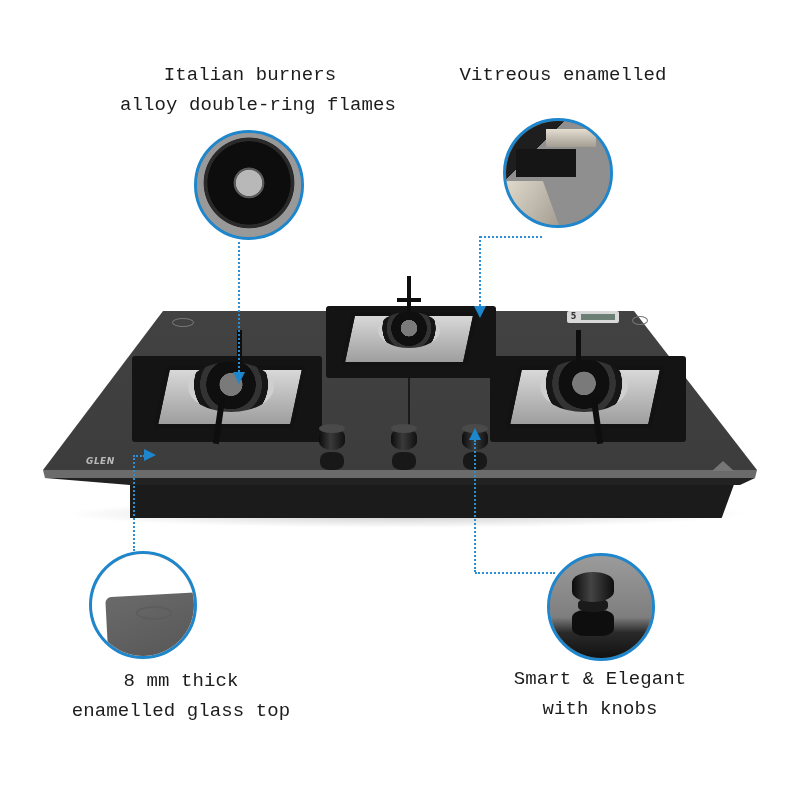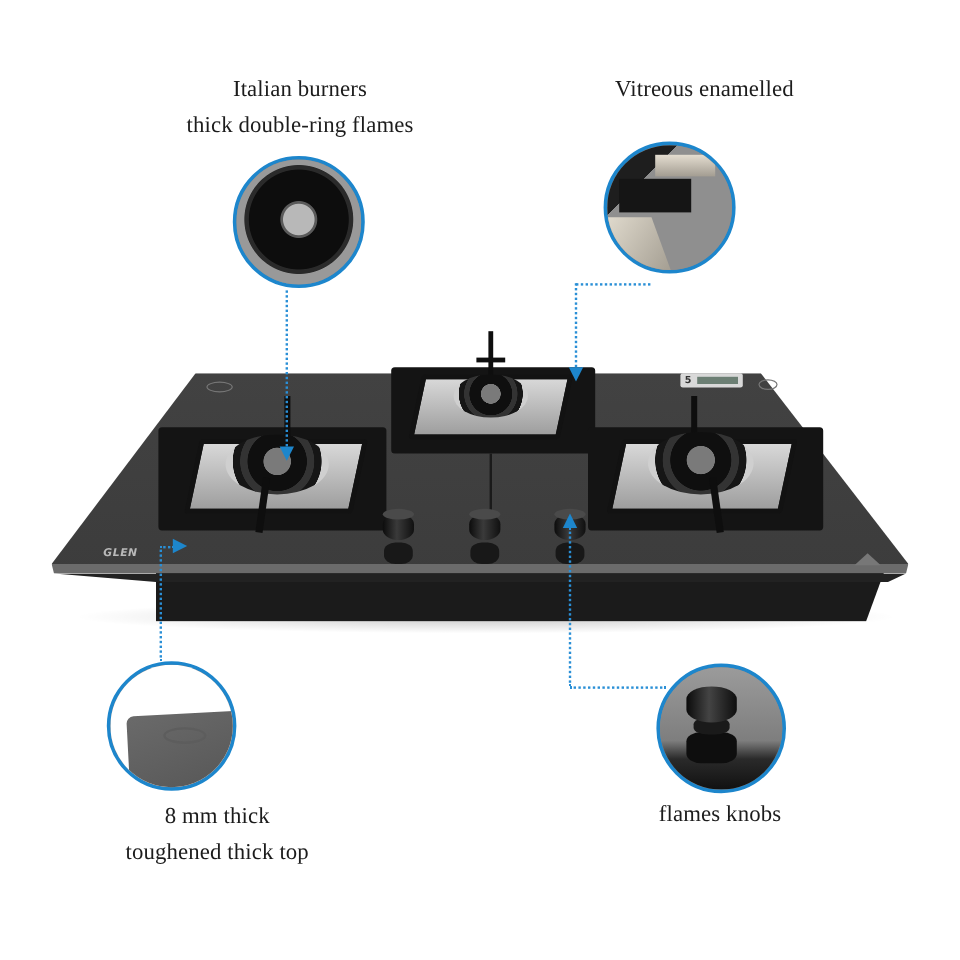--- a/index.html
+++ b/index.html
@@ -1,21 +1,21 @@
 <!DOCTYPE html>
 <html><head>
 <meta charset="utf-8">
 <style>
   * { box-sizing: border-box; margin: 0; padding: 0; }
   html, body { width: 800px; height: 800px; background: #ffffff; overflow: hidden; }
   body { position: relative; font-family: "DejaVu Sans", sans-serif; color: #1a1a1a; }
 
   .caption {
     position: absolute; text-align: center; font-size: 19px; line-height: 30px;
-    font-family: Liberation Serif, serif; color: #1c1c1c; letter-spacing: 0.1px;
+    font-family: Liberation Mono, monospace; color: #1c1c1c; letter-spacing: 0.1px;
   }
   .caption span { display: block; white-space: nowrap; }
 
   .bubble {
     position: absolute; border-radius: 50%; border: 3px solid #1d86cc; overflow: hidden;
     background: #8a8a8a;
   }
 
   
   .vline { position: absolute; width: 0; border-left: 2px dotted #2a8fd6; }
@@ -103,31 +103,32 @@
   .b4-bg { position:absolute; inset:0; background: linear-gradient(180deg,#9b9b9b 0%, #7e7e7e 60%, #2a2a2a 75%, #111 100%); }
   .b4-knob { position:absolute; left:22px; top:16px; width:42px; height:30px; background: linear-gradient(90deg,#0b0b0b,#444 45%,#0e0e0e); border-radius: 50% / 35%; }
   .b4-neck { position:absolute; left:28px; top:42px; width:30px; height:14px; background: #1a1a1a; border-radius: 40%; }
   .b4-refl { position:absolute; left:22px; top:54px; width:42px; height:26px; background: #0e0e0e; border-radius: 30%; }
 </style>
 </head>
 <body>
 
 <div class="caption" style="left:120px; top:60px; width:260px;">
   <span>Italian burners</span>
-  <span>thick double-ring flames</span>
-</div>
-<div class="caption" style="left:472px; top:60px; width:230px;">
+  <span>alloy double-ring flames</span>
+</div>
+<div class="caption" style="left:448px; top:60px; width:230px;">
   <span>Vitreous enamelled</span>
 </div>
 <div class="caption" style="left:66px; top:666px; width:230px;">
   <span>8 mm thick</span>
-  <span>toughened thick top</span>
+  <span>enamelled glass top</span>
 </div>
 <div class="caption" style="left:500px; top:664px; width:200px;">
-  <span>flames knobs</span>
+  <span>Smart &amp; Elegant</span>
+  <span>with knobs</span>
 </div>
 
 <div class="bubble" style="left:194px; top:130px; width:110px; height:110px;">
   <div class="b1-bg"></div>
 </div>
 <div class="bubble" style="left:503px; top:118px; width:110px; height:110px;">
   <div class="b2-bg"></div>
   <div class="b2-top"></div>
   <div class="b2-sup"></div>
   <div class="b2-plate"></div>

